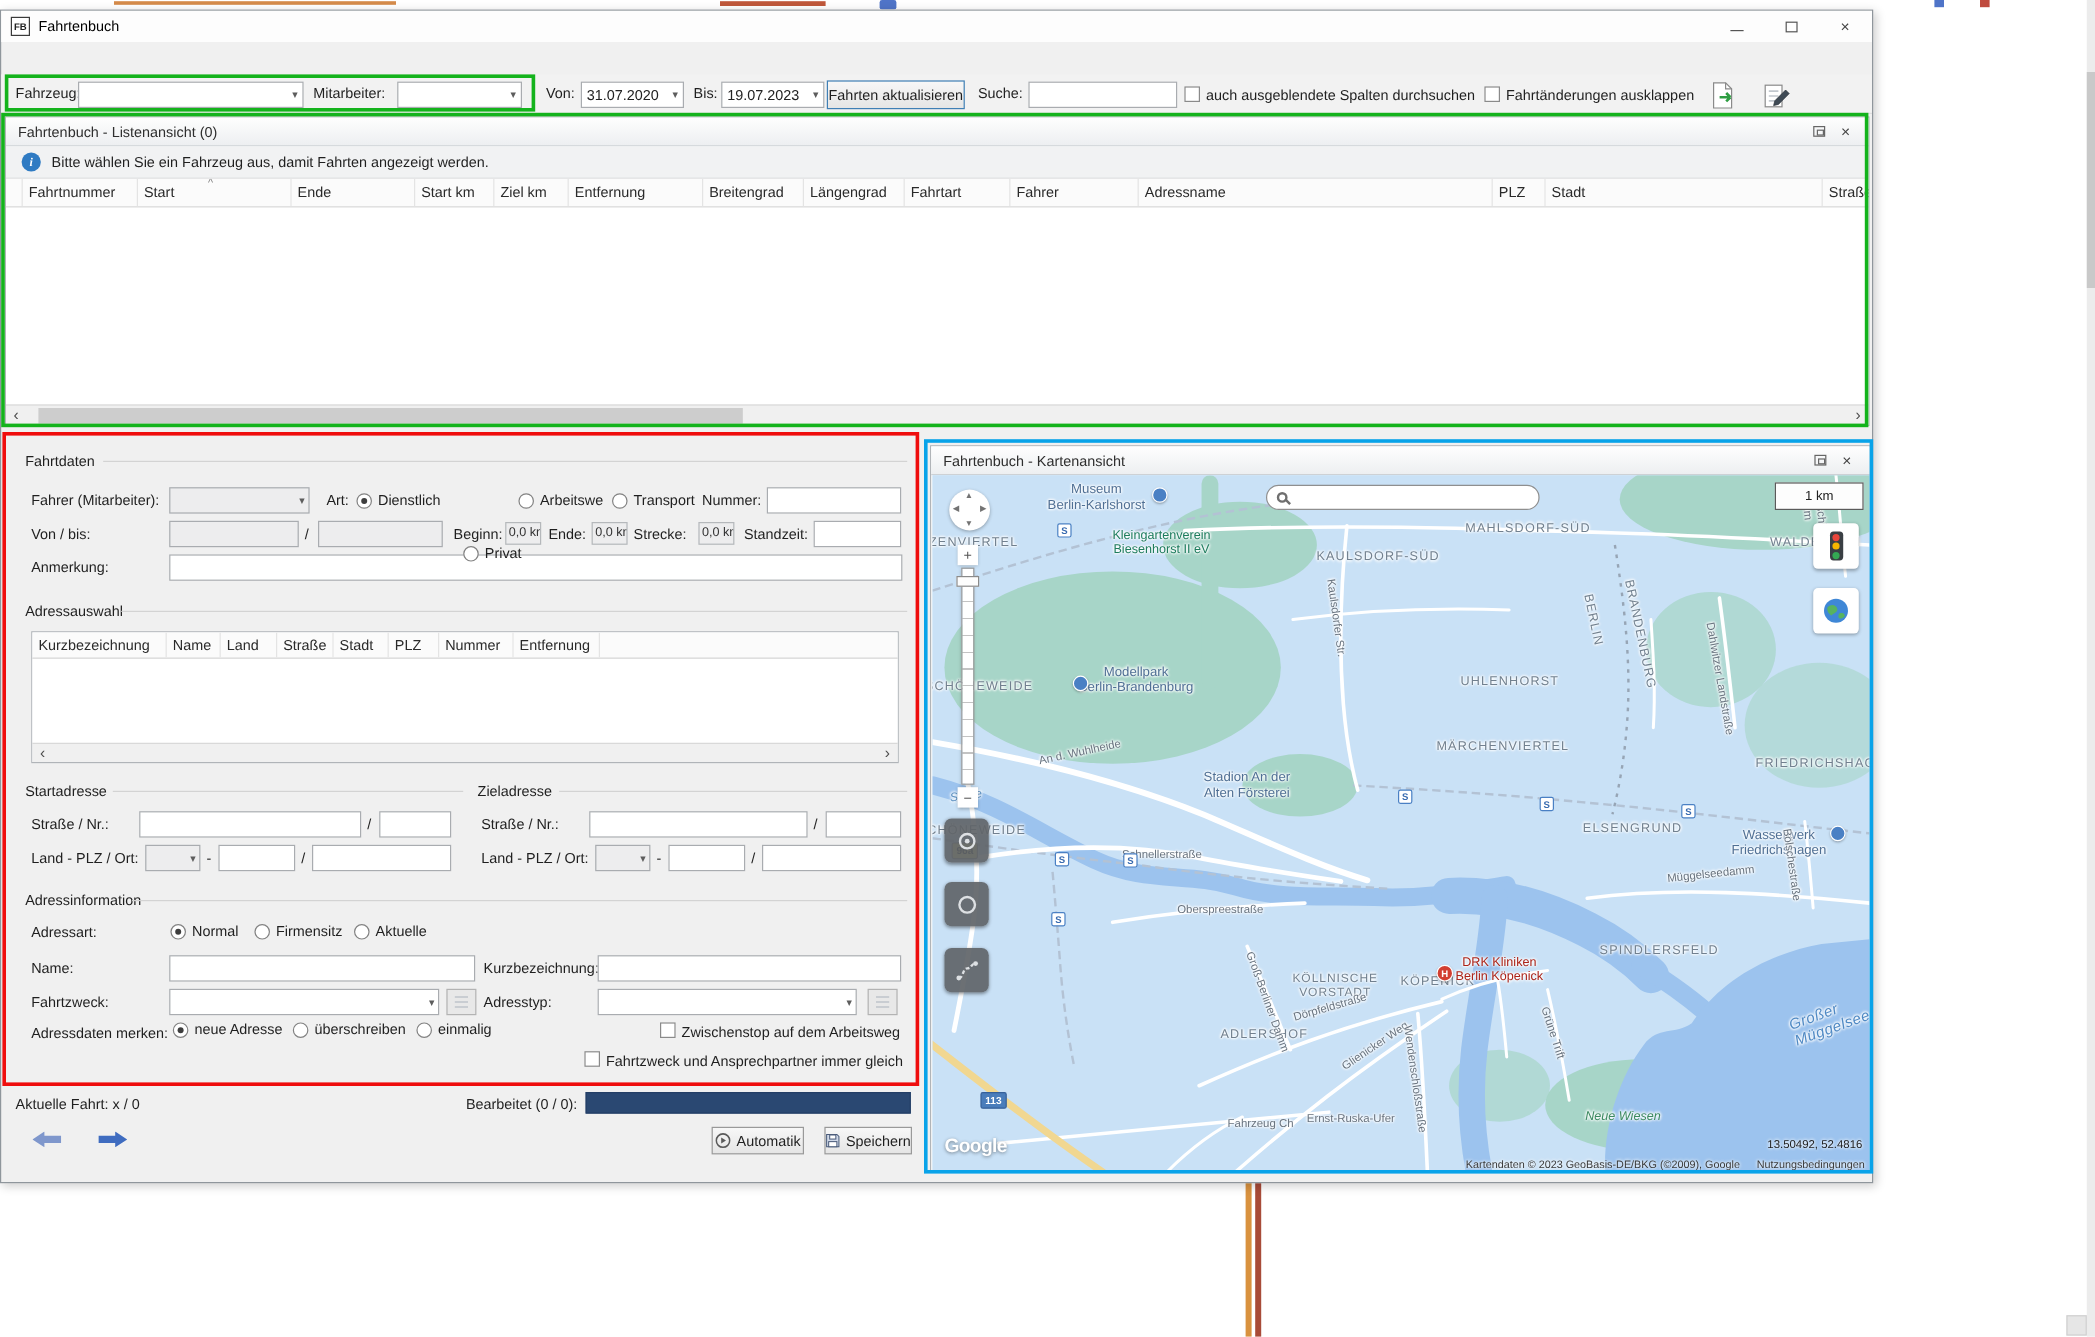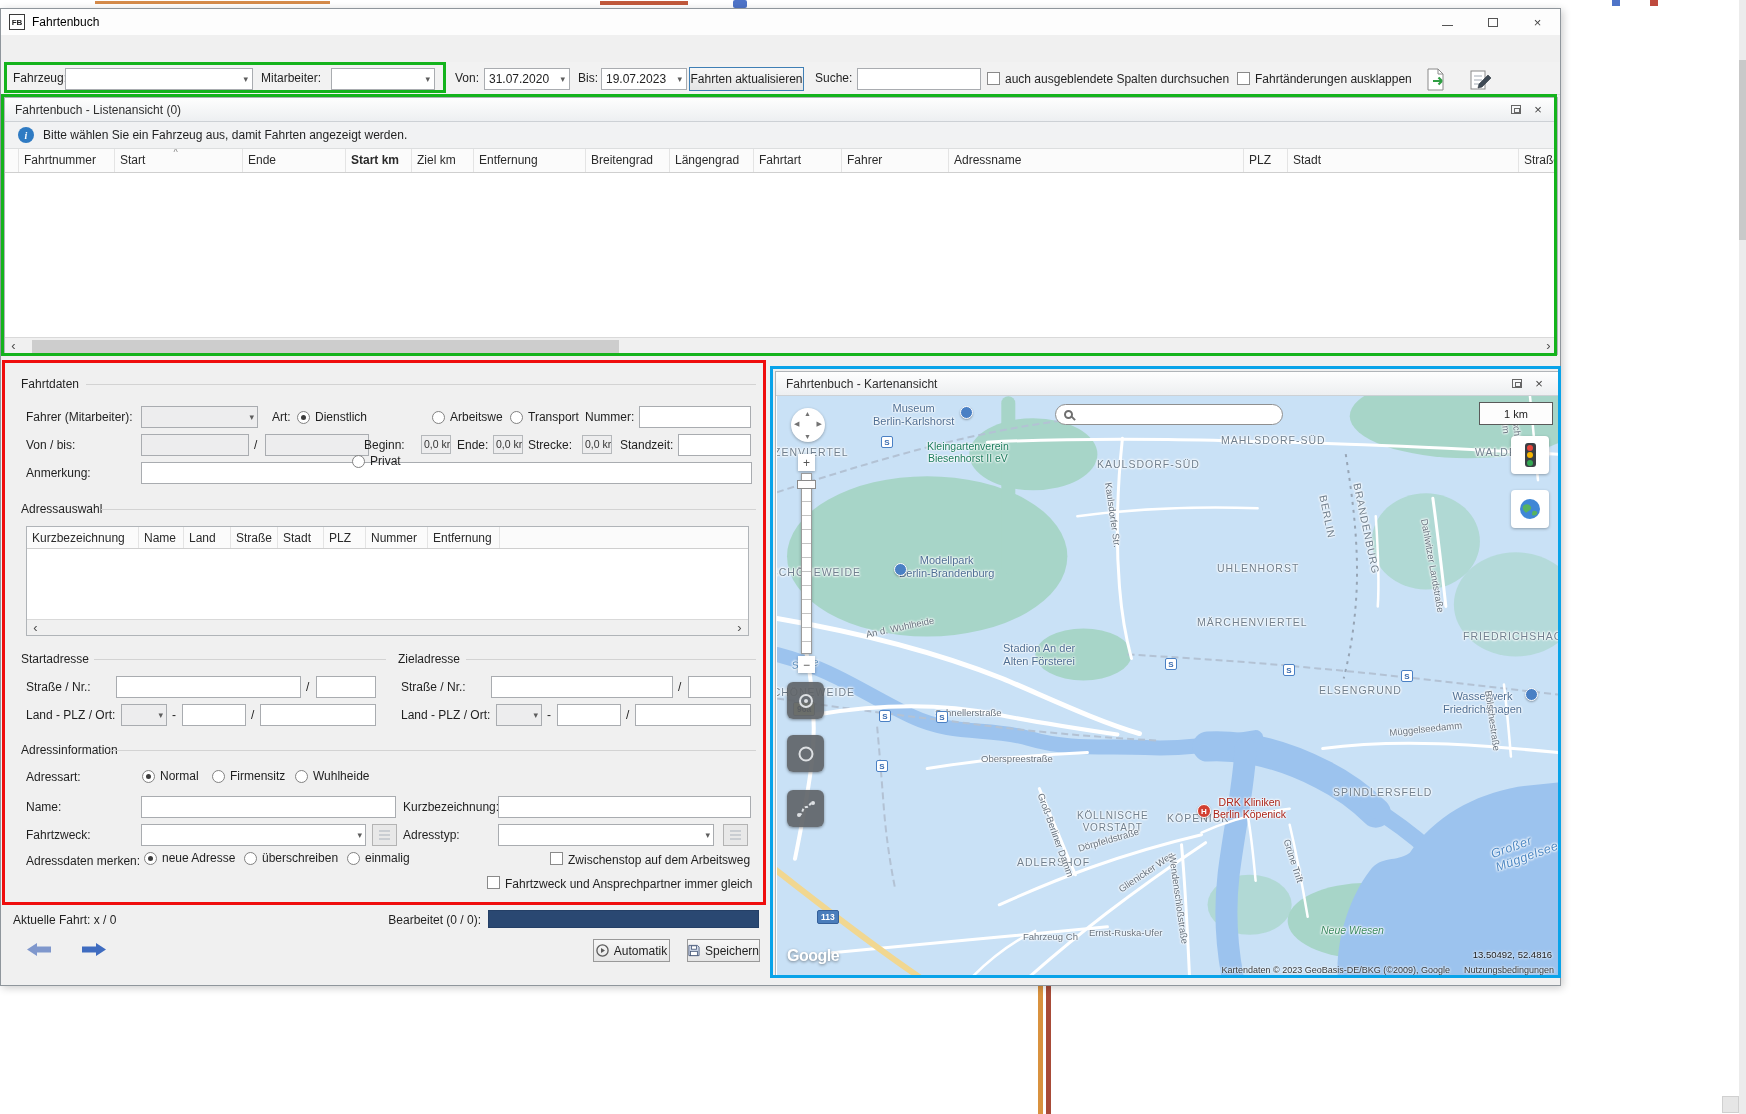--- a/index.html
+++ b/index.html
@@ -213,21 +213,21 @@
       </div>
       <div class="inforow">
         <span class="infoicon">i</span>
         <span class="infotext">Bitte wählen Sie ein Fahrzeug aus, damit Fahrten angezeigt werden.</span>
       </div>
       <div class="colhead" id="list-cols" style="top:51px">
           <div class="col stub" style="width: 14px;"></div>
           <div class="col" style="width: 96px;"><span>Fahrtnummer</span></div>
           <div class="col" style="width: 128px;"><span>Start</span><span class="sort">^</span></div>
           <div class="col" style="width: 103px;"><span>Ende</span></div>
-          <div class="col" style="width: 66px; font-weight: bold;"><span>Start km</span></div>
+          <div class="col" style="width: 66px;"><span>Start km</span></div>
           <div class="col" style="width: 62px;"><span>Ziel km</span></div>
           <div class="col" style="width: 112px;"><span>Entfernung</span></div>
           <div class="col" style="width: 84px;"><span>Breitengrad</span></div>
           <div class="col" style="width: 84px;"><span>Längengrad</span></div>
           <div class="col" style="width: 88px;"><span>Fahrtart</span></div>
           <div class="col" style="width: 107px;"><span>Fahrer</span></div>
           <div class="col" style="width: 295px;"><span>Adressname</span></div>
           <div class="col" style="width: 44px;"><span>PLZ</span></div>
           <div class="col" style="width: 231px;"><span>Stadt</span></div>
           <div class="col" style="width: 80px;"><span>Straße</span></div>
@@ -251,21 +251,21 @@
           <span class="dd">▾</span>
         </div>
       <span class="flabel" style="left:268px;top:47px">Art:</span>
       <span class="flabel" style="left:581px;top:47px">Nummer:</span>
       <div class="ffield" style="left:635px;top:43px;width:112px"></div>
 
       <span class="flabel" style="left:22px;top:75px">Von / bis:</span>
       <div class="ffield gray" style="left:137px;top:71px;width:108px"></div>
       <span class="flabel" style="left:250px;top:75px">/</span>
       <div class="ffield gray" style="left:261px;top:71px;width:104px"></div>
-      <span class="flabel" style="left:360px;top:75px">Beginn:</span>
+      <span class="flabel" style="left:374px;top:75px">Beginn:</span>
       <div class="vbox" style="left:417px;top:72px;width:30px">0,0 km</div>
       <span class="flabel" style="left:453px;top:75px">Ende:</span>
       <div class="vbox" style="left:489px;top:72px;width:30px">0,0 km</div>
       <span class="flabel" style="left:524px;top:75px">Strecke:</span>
       <div class="vbox" style="left:578px;top:72px;width:30px">0,0 km</div>
       <span class="flabel" style="left:616px;top:75px">Standzeit:</span>
       <div class="ffield" style="left:674px;top:71px;width:73px"></div>
 
       <span class="flabel" style="left:22px;top:103px">Anmerkung:</span>
       <div class="ffield" style="left:137px;top:99px;width:611px"></div>
@@ -350,21 +350,21 @@
 
       <span class="flabel" style="left:22px;top:491px">Adressdaten merken:</span>
       <span class="cb" style="left:546px;top:489px"></span>
       <span class="cblabel" style="left:564px;top:490px">Zwischenstop auf dem Arbeitsweg</span>
       <span class="cb" style="left:483px;top:513px"></span>
       <span class="cblabel" style="left:501px;top:514px">Fahrtzweck und Ansprechpartner immer gleich</span>
     <span class="radio-item" style="left: 293px; top: 45px;">
           <span class="radio sel"></span>
           <span>Dienstlich</span>
         </span>
-        <span class="radio-item" style="left: 348px; top: 45px; margin-top: 44px;">
+        <span class="radio-item" style="left: 382px; top: 45px; margin-top: 44px;">
           <span class="radio"></span>
           <span>Privat</span>
         </span>
         <span class="radio-item" style="left: 428px; top: 45px;">
           <span class="radio"></span>
           <span>Arbeitswe</span>
         </span>
         <span class="radio-item" style="left: 506px; top: 45px;">
           <span class="radio"></span>
           <span>Transport</span>
@@ -372,21 +372,21 @@
         <span class="radio-item" style="left: 138px; top: 404px;">
           <span class="radio sel"></span>
           <span>Normal</span>
         </span>
         <span class="radio-item" style="left: 208px; top: 404px;">
           <span class="radio"></span>
           <span>Firmensitz</span>
         </span>
         <span class="radio-item" style="left: 291px; top: 404px;">
           <span class="radio"></span>
-          <span>Wuhlheide</span>
+          <span>Aktuelle</span>
         </span>
         <span class="radio-item" style="left: 140px; top: 486px;">
           <span class="radio sel"></span>
           <span>neue Adresse</span>
         </span>
         <span class="radio-item" style="left: 240px; top: 486px;">
           <span class="radio"></span>
           <span>überschreiben</span>
         </span>
         <span class="radio-item" style="left: 343px; top: 486px;">

